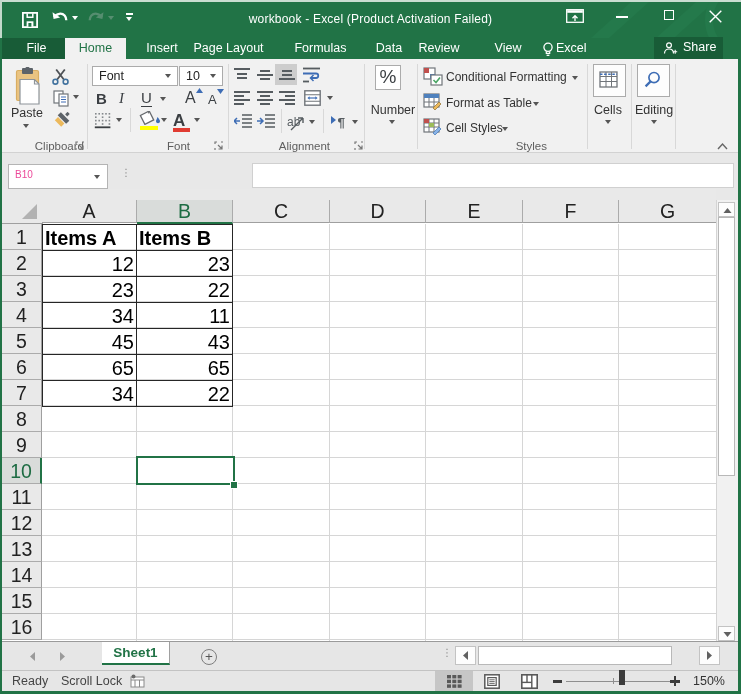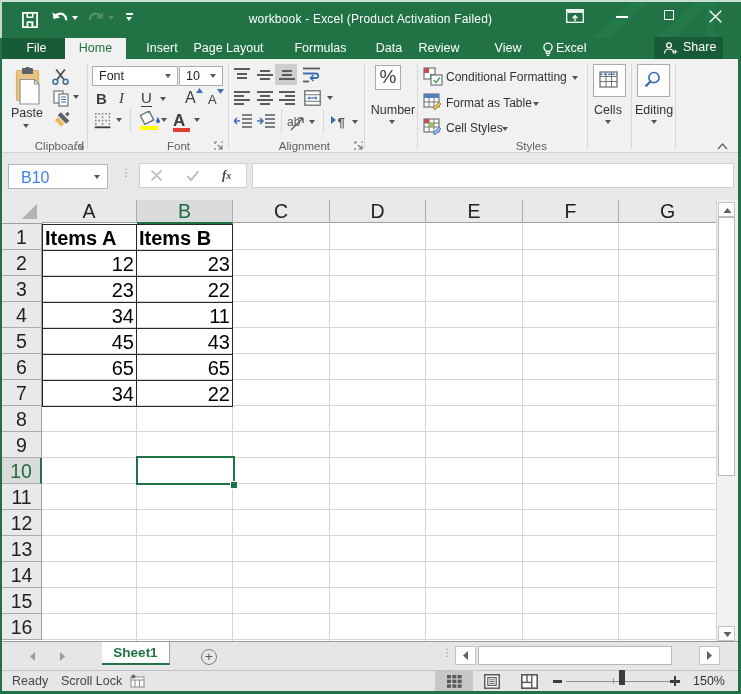--- a/index.html
+++ b/index.html
@@ -364,33 +364,24 @@
     <div class="abs" style="left:627px;top:41px;width:50px;text-align:center;font-size:12.5px;color:#333">Editing</div>
     <div class="dd" style="left:649px;top:58px"></div>
 
     <svg class="abs" style="left:715px;top:80px" width="11" height="8" viewBox="0 0 11 8">
       <path d="M1 7 L5.5 2 L10 7" stroke="#666" stroke-width="1.4" fill="none"></path>
     </svg>
   </div>
 
   <div class="abs" id="band"></div>
   <div class="abs" id="namebox">
-      <span style="position:absolute;left:12px;top:4px;font-size:16px;color:#3b82f6">B10</span>
+      <span style="position:absolute;left:6px;top:4px;font-size:10px;color:#ec4899">B10</span>
     <div class="dd" style="left:85px;top:10px"></div>
   </div>
   <div class="abs" style="left:121px;top:171px;width:3px;height:12px;color:#8a8a8a;font-size:10px;line-height:4px;">⋮</div>
-  <div class="abs" id="fxbox">
-    <svg class="abs" style="left:10px;top:5px" width="13" height="13" viewBox="0 0 13 13">
-        <path d="M1.5 1.5 L11.5 11.5 M11.5 1.5 L1.5 11.5" stroke="#b9b9b9" stroke-width="1.7"></path>
-      </svg>
-    <svg class="abs" style="left:46px;top:5px" width="14" height="13" viewBox="0 0 14 13">
-        <path d="M1.5 7 L5 11 L12.5 2" stroke="#b9b9b9" stroke-width="1.8" fill="none"></path>
-      </svg>
-    <span style="position:absolute;left:82px;top:3px;font-size:13px;font-style:italic;font-weight:bold;color:#444;font-family:'Liberation Serif',serif">f<span style="font-size:10px">x</span></span>
-  </div>
   <div class="abs" id="formulabox"></div>
 
   <div class="abs" id="sheet">
 
     <div class="abs" style="left:2px;top:189px;width:714px;height:11px;background:#e9e9e9"></div>
 
     <div class="abs" style="left:2px;top:200px;width:40px;height:23px;background:#e9e9e9;border-right:1px solid #ababab;border-bottom:1px solid #9f9f9f;">
       <svg width="40" height="23" viewBox="0 0 40 23">
           <path d="M35 4 L35 19 L20 19 Z" fill="#b2b2b2"></path>
         </svg>

